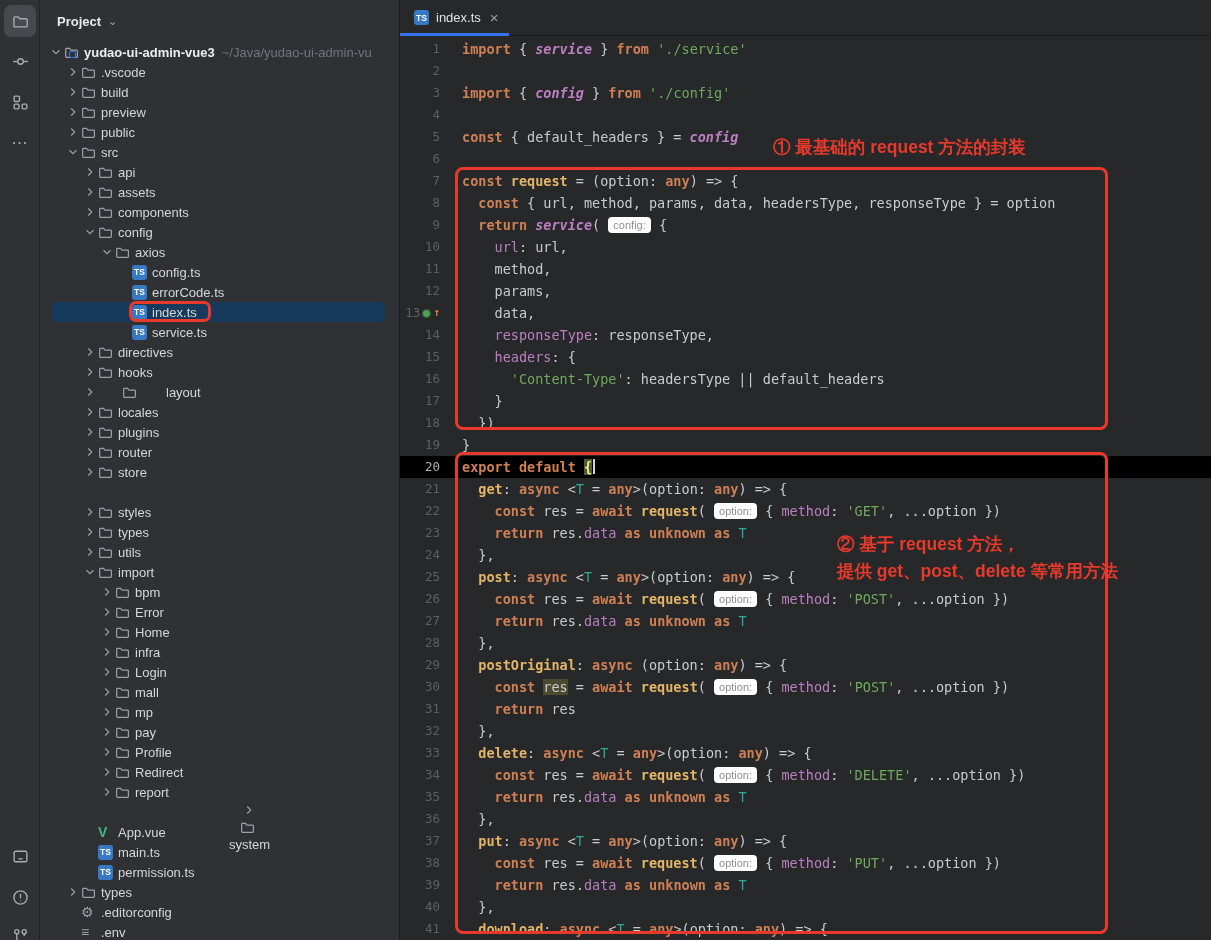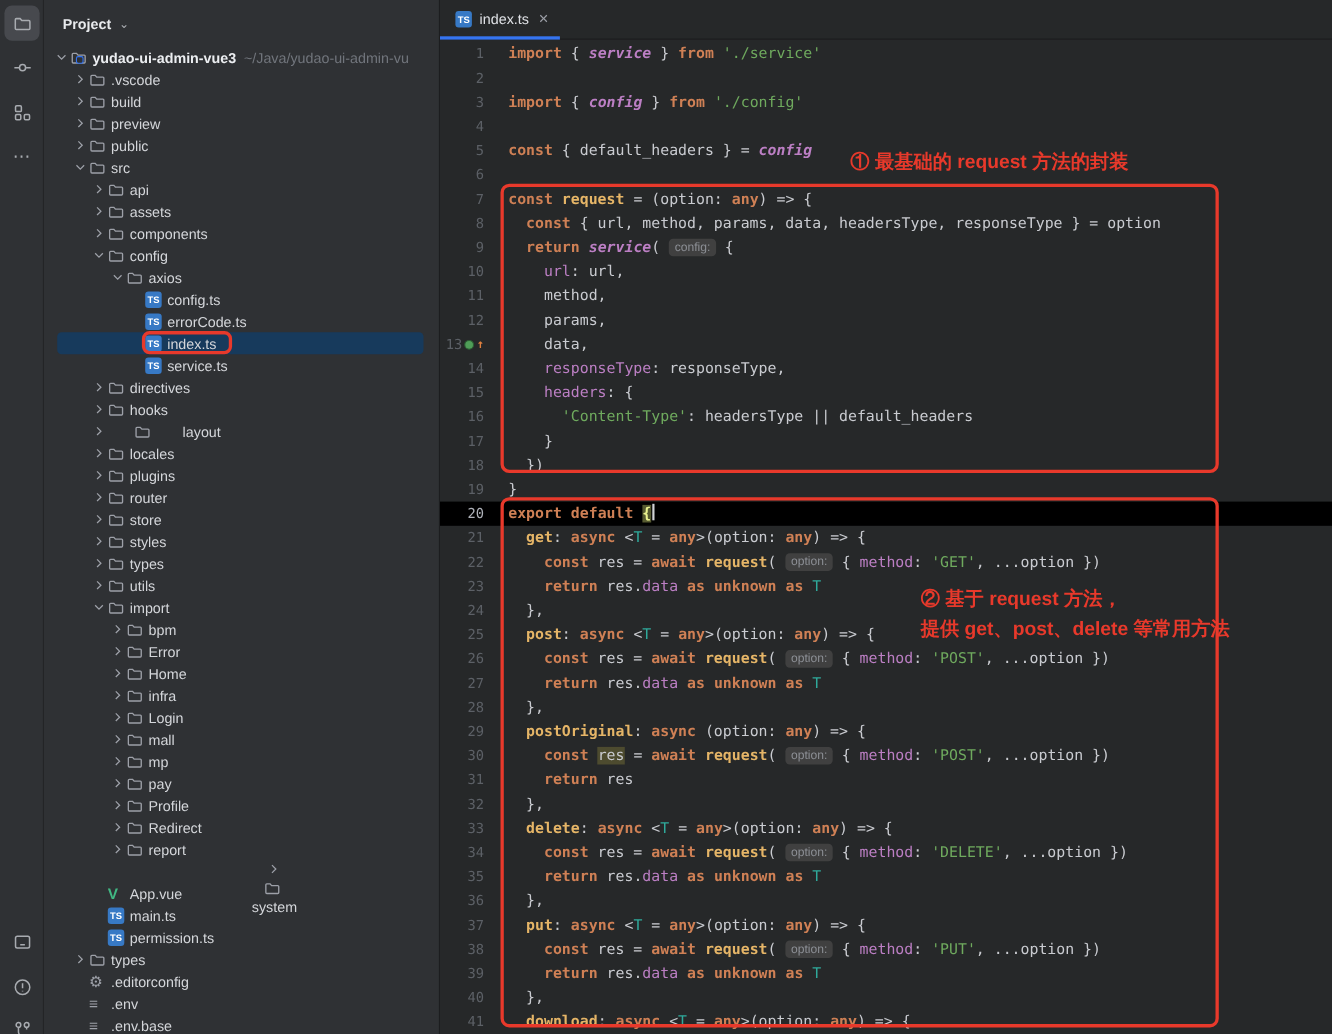--- a/index.html
+++ b/index.html
@@ -67,21 +67,21 @@
         font-size:12.5px; display:flex; justify-content:flex-end; align-items:center; gap:2px; }
   .cl.cur .ln { color:#aeb1b8; }
   .lnspacer { flex:0 0 18px; }
   .lc { white-space:pre; }
   .tk-k { color:#cf8055; font-weight:bold; }
   .tk-s { color:#6faa5e; }
   .tk-p { color:#bc7fc4; }
   .tk-fn { color:#e5b567; font-weight:bold; }
   .tk-ty { color:#2fa99b; }
   .tk-it { color:#bc7fc4; font-style:italic; font-weight:bold; }
-  .tk-in { display:inline-block; background:#404040; color:#8c8f95; border-radius:4px;
+  .tk-in { display:inline-block; background:#ffffff; color:#8c8f95; border-radius:4px;
            font-size:11px; line-height:16px; padding:0 5px; vertical-align:1px;
            font-family:"Liberation Sans",sans-serif; }
   .tk-bm { background:#565a30; color:#eaf28f; font-weight:bold; }
   .tk-hl { background:#4d4b2f; }
   .caret { display:inline-block; width:2px; height:15px; background:#d0d2d6;
            vertical-align:-2px; margin-left:1px; }
   .gdot { width:9px; height:9px; border-radius:50%; background:#4f9e58;
           display:inline-block; border:1px solid #2c5c33; }
   .garr { color:#e0803f; font-size:11px; font-weight:bold; line-height:10px; }
 
@@ -406,21 +406,21 @@
               <polyline points="6,4 10,8 6,12"></polyline>
             </svg>
           </span>
           <span class="icobox">
             <svg width="15" height="15" viewBox="0 0 16 16" fill="none" stroke="#9da0a8" stroke-width="1.3">
               <path d="M1.8 4.6c0-.5.4-.9.9-.9h3.2l1.5 1.7h6c.5 0 .9.4.9.9v5.9c0 .5-.4.9-.9.9H2.7c-.5 0-.9-.4-.9-.9z"></path>
             </svg>
           </span>
           <span class="tlabel">store</span>
         </div>
-        <div class="trow" style="padding-left: 42px;">
+        <div class="trow" style="padding-left: 42px; margin-top: 20px;">
           <span class="chevbox">
             <svg width="14" height="14" viewBox="0 0 16 16" fill="none" stroke="#9da0a8" stroke-width="1.3">
               <polyline points="6,4 10,8 6,12"></polyline>
             </svg>
           </span>
           <span class="icobox">
             <svg width="15" height="15" viewBox="0 0 16 16" fill="none" stroke="#9da0a8" stroke-width="1.3">
               <path d="M1.8 4.6c0-.5.4-.9.9-.9h3.2l1.5 1.7h6c.5 0 .9.4.9.9v5.9c0 .5-.4.9-.9.9H2.7c-.5 0-.9-.4-.9-.9z"></path>
             </svg>
           </span>

